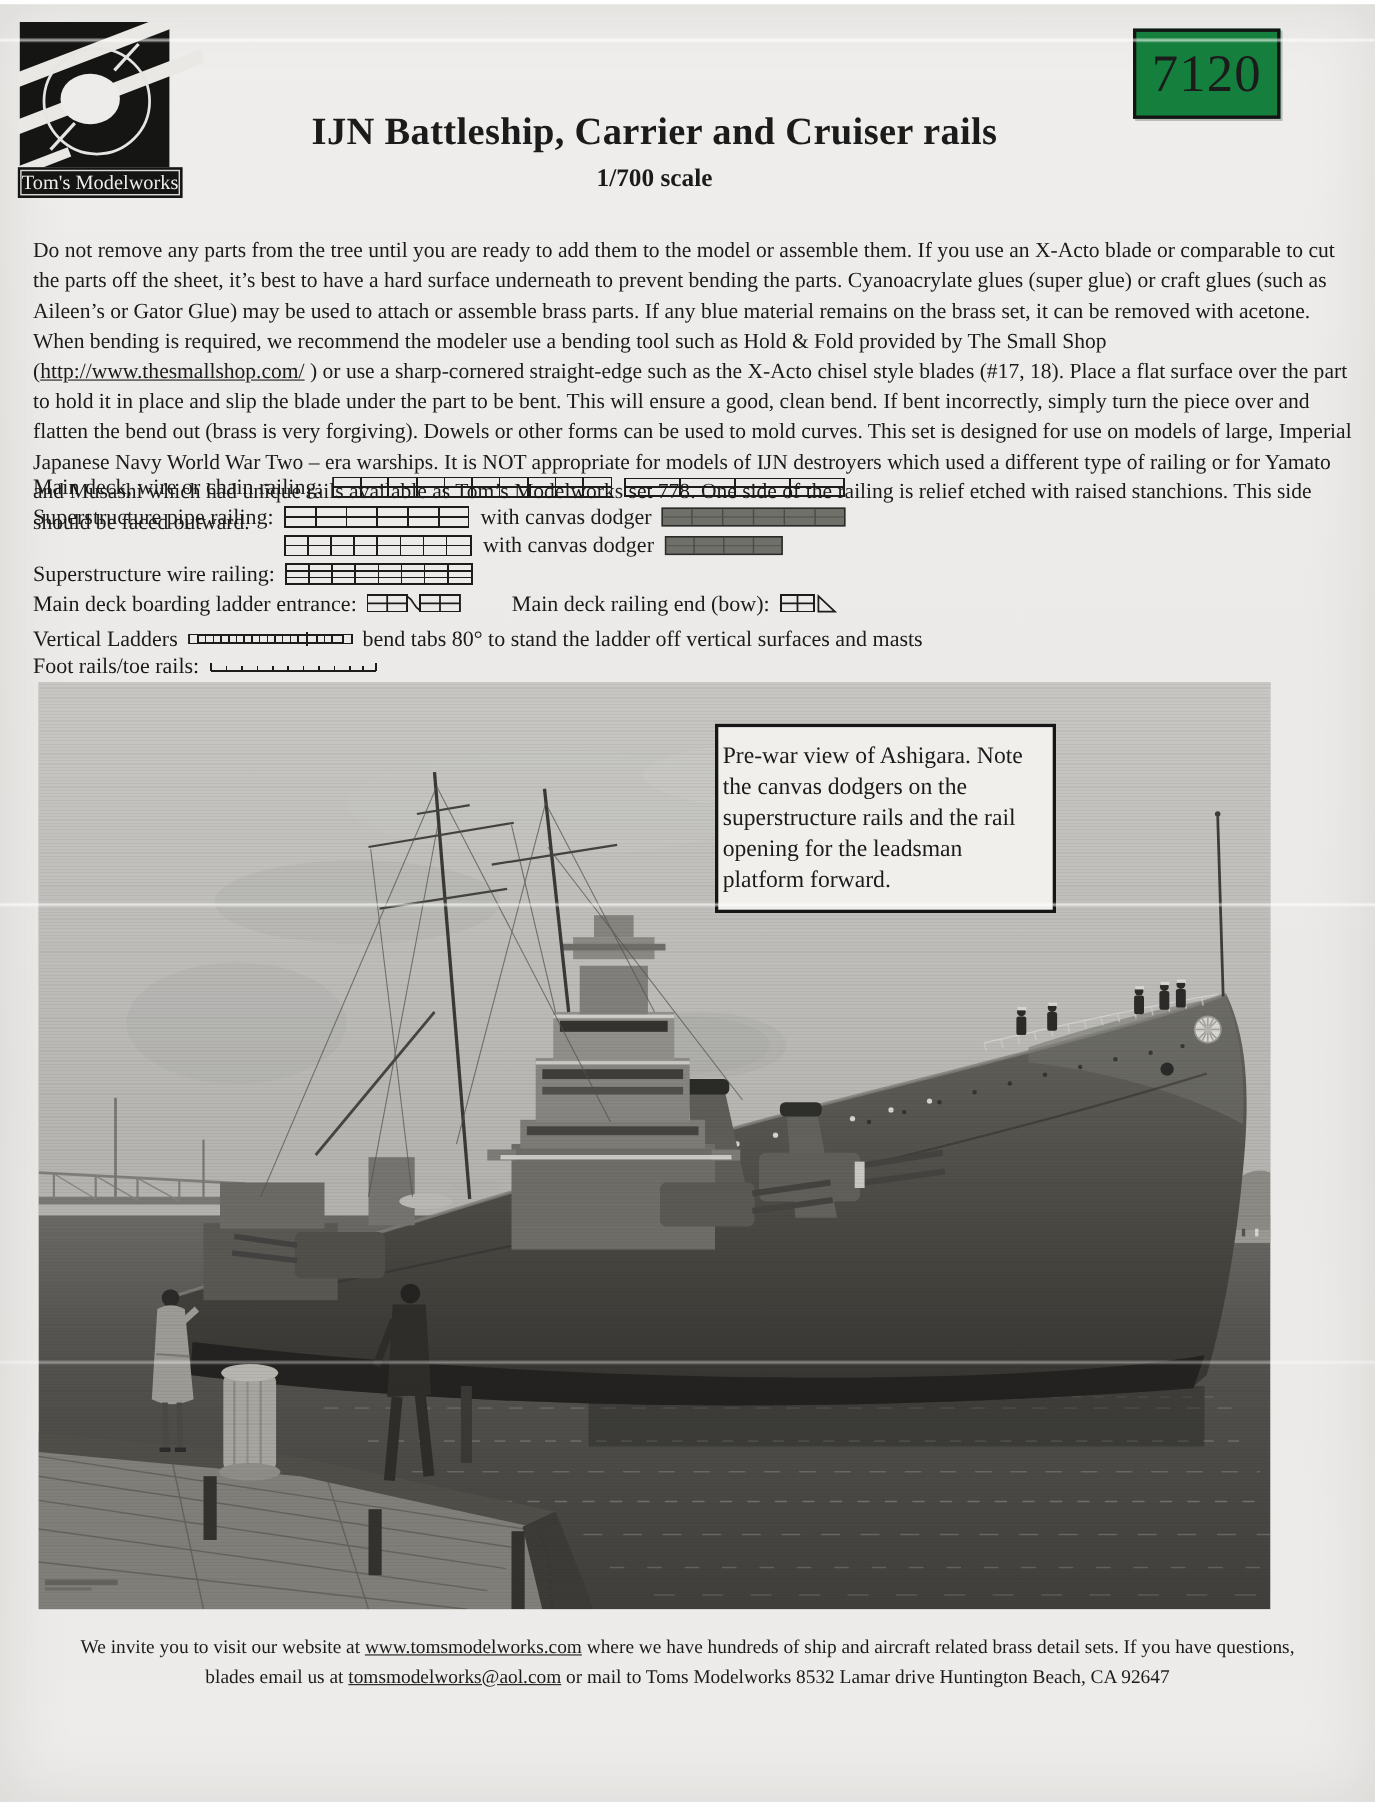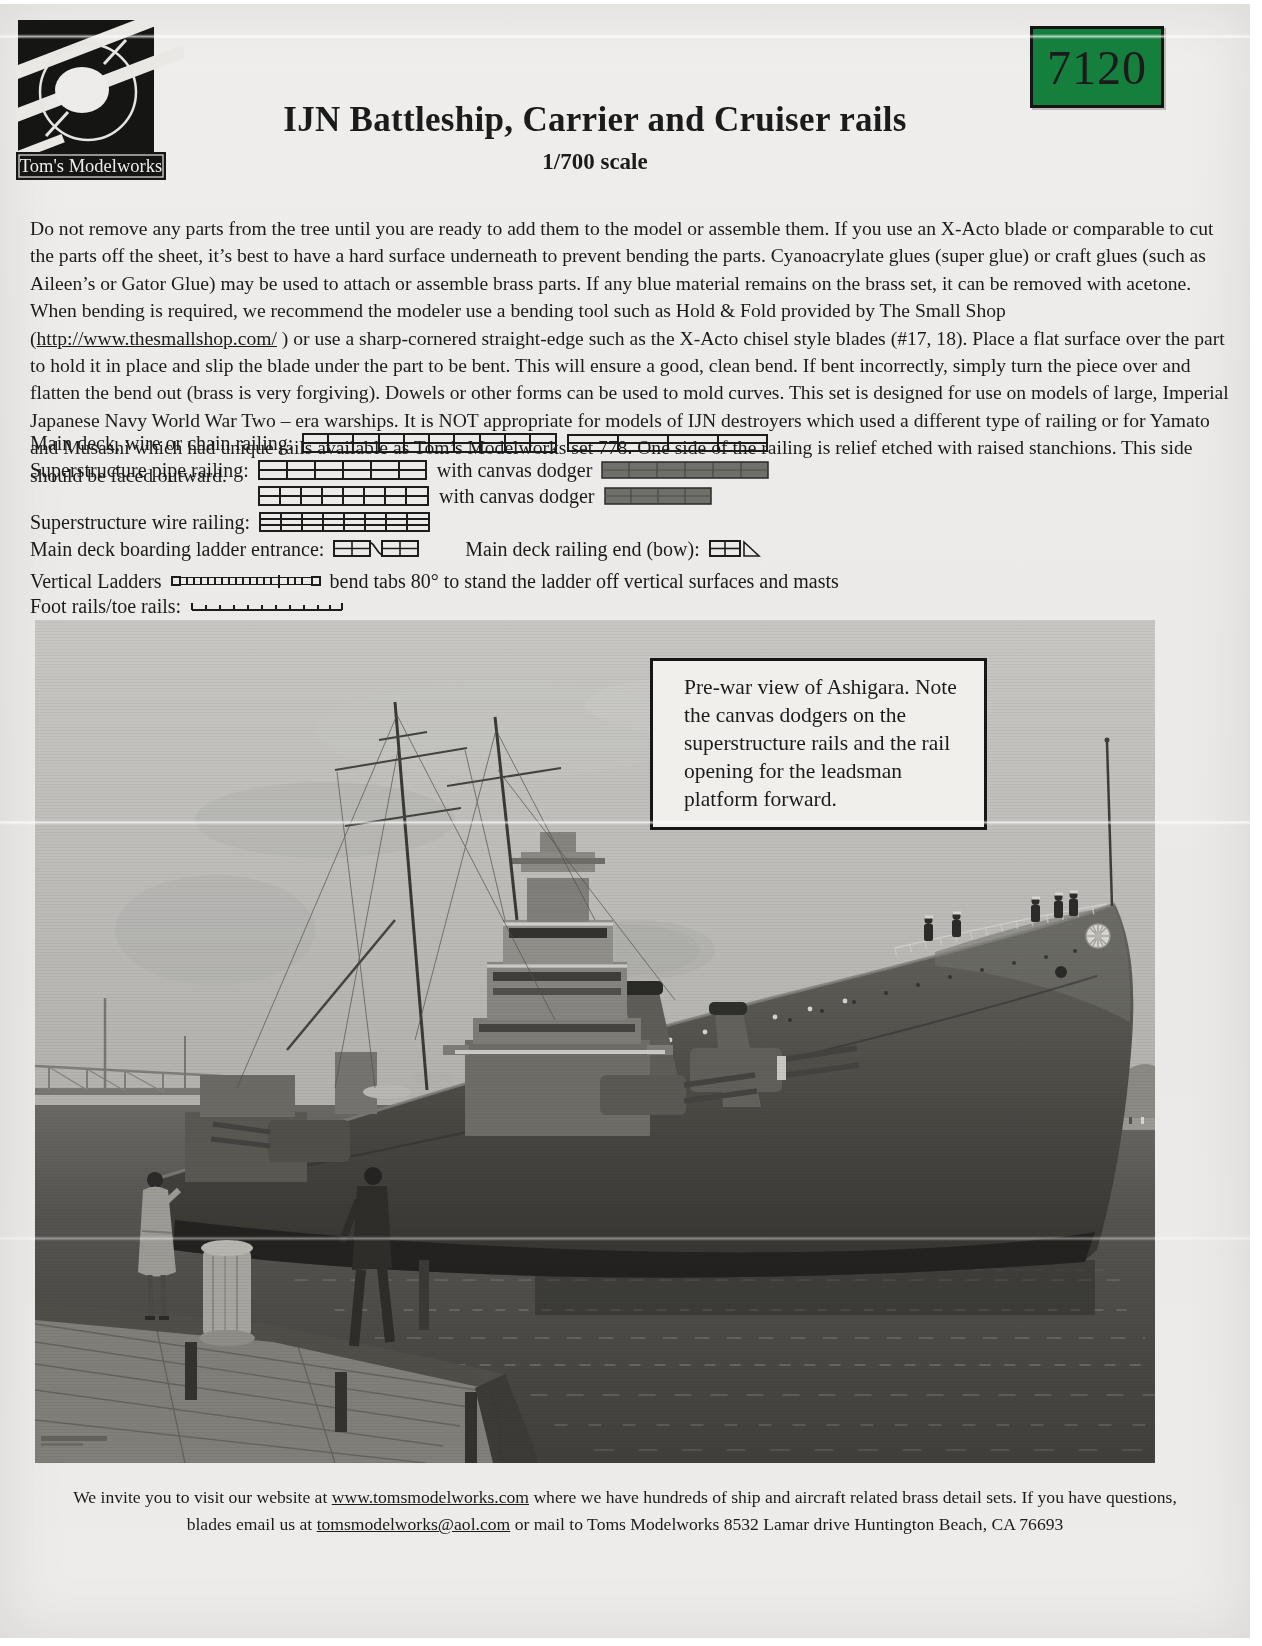--- a/index.html
+++ b/index.html
@@ -50,21 +50,21 @@
   
   .photo { position:absolute; left:35px; top:620px; width:1120px; height:843px; overflow:hidden; background:#b9b8b5; }
   .photo > svg { position:absolute; left:0; top:0; }
   .grain {
     position:absolute; left:0; top:0; right:0; bottom:0; pointer-events:none;
     background:repeating-linear-gradient(0deg, rgba(25,25,22,.05) 0px, rgba(25,25,22,.05) 1px, rgba(0,0,0,0) 1px, rgba(0,0,0,0) 3px);
   }
   .caption {
     position:absolute; left:615px; top:38px; width:286px;
     background:#f0efec; border:3px solid #161616;
-    padding:12px 14px 14px 31px;
+    padding:12px 14px 14px 4px;
     font-size:21.5px; line-height:28px;
   }
   
   .footer-line { position:absolute; left:0; width:1250px; text-align:center; font-size:17.6px; }
 </style>
 </head>
 <body>
 
 <div class="paper"></div>
 
@@ -560,13 +560,13 @@
   <div class="caption">
     <span>Pre-war view of Ashigara. Note the canvas dodgers on the superstructure rails and the rail opening for the leadsman platform forward.</span>
   </div>
 </div>
 
 <div class="crease" style="top:34px"></div>
 <div class="crease" style="top:820px"></div>
 <div class="crease" style="top:1236px; opacity:.6"></div>
 
 <div class="footer-line" style="top:1487px"><span>We invite you to visit our website at </span><span class="u">www.tomsmodelworks.com</span><span> where we have hundreds of ship and aircraft related brass detail sets. If you have questions,</span></div>
-<div class="footer-line" style="top:1514px"><span>blades email us at </span><span class="u">tomsmodelworks@aol.com</span><span> or mail to Toms Modelworks 8532 Lamar drive Huntington Beach, CA 76693</span></div>
+<div class="footer-line" style="top:1514px"><span>blades email us at </span><span class="u">tomsmodelworks@aol.com</span><span> or mail to Toms Modelworks 8532 Lamar drive Huntington Beach, CA 92647</span></div>
 
 </body></html>

